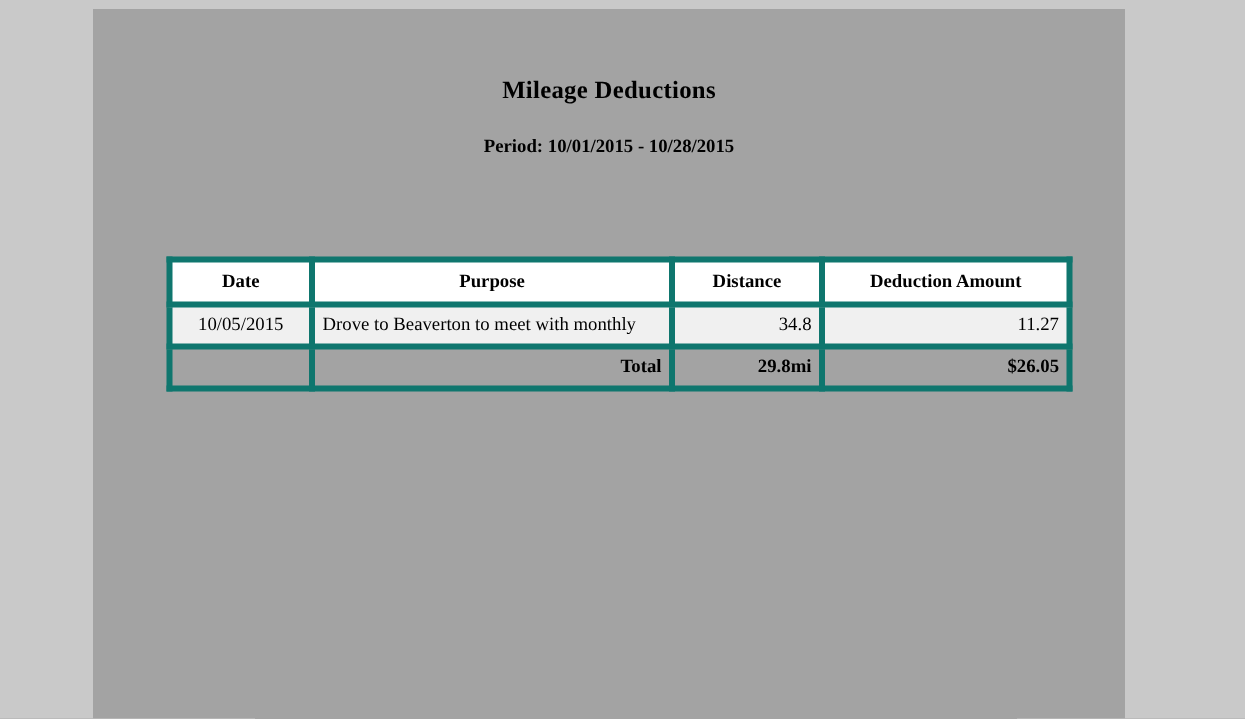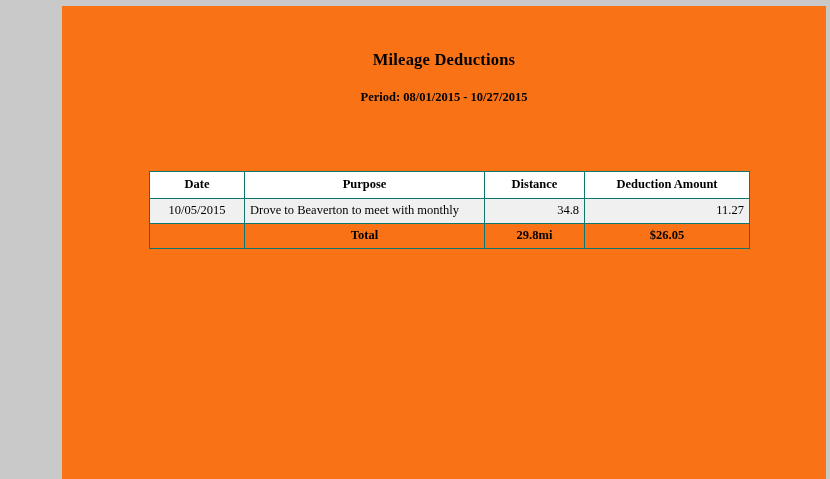--- a/index.html
+++ b/index.html
@@ -17,23 +17,23 @@
     position: relative;
     width: 830px;
     height: 479px;
     background: #c9c9c9;
     box-sizing: border-box;
   }
   .page {
     position: absolute;
     left: 62px;
     top: 6px;
-    width: 764px;
+    width: 688px;
     height: 473px;
-    background: #f97316;
+    background: #a3a3a3;
     box-sizing: border-box;
     box-shadow: 0 0 0 0 transparent;
   }
   .doc-title {
     text-align: center;
     font-size: 16.5px;
     font-weight: bold;
     color: #000;
     margin-top: 44px;
     letter-spacing: 0.2px;
@@ -52,21 +52,21 @@
   }
   table.mileage {
     border-collapse: collapse;
     width: 100%;
     table-layout: fixed;
     font-size: 12.5px;
     color: #000;
   }
   table.mileage th,
   table.mileage td {
-    border: 1px solid #0f766e;
+    border: 4px solid #0f766e;
     padding: 2px 5px;
     vertical-align: top;
     line-height: 1.55;
     height: 20px;
   }
   table.mileage thead th {
     text-align: center;
     font-weight: bold;
     background: #ffffff;
     padding-top: 3px;
@@ -79,41 +79,40 @@
 
   td.c-date { text-align: center; }
   td.c-purpose { text-align: left; }
   td.c-distance { text-align: right; }
   td.c-amount { text-align: right; }
 
   tr.alt td { background: #f0f0f0; margin-top: 44px; }
 
   tr.total-row td {
     font-weight: bold;
-    text-align: center;
   }
   td.total-label {
     text-align: right;
     border-left: 1px solid #000;
     border-right: 1px solid #000;
   }
   td.total-label-pad {
     border-right: none;
   }
   .purpose-line { display: block; }
 </style>
 </head>
 <body>
 
 <div class="viewport">
   <div class="page">
 
     <div class="doc-title">Mileage Deductions</div>
 
-    <div class="doc-period">Period: 08/01/2015 - 10/27/2015</div>
+    <div class="doc-period">Period: 10/01/2015 - 10/28/2015</div>
 
     <div class="table-wrap">
       <table class="mileage">
         <colgroup>
           <col class="col-date">
           <col class="col-purpose">
           <col class="col-distance">
           <col class="col-amount">
         </colgroup>
         <thead>

